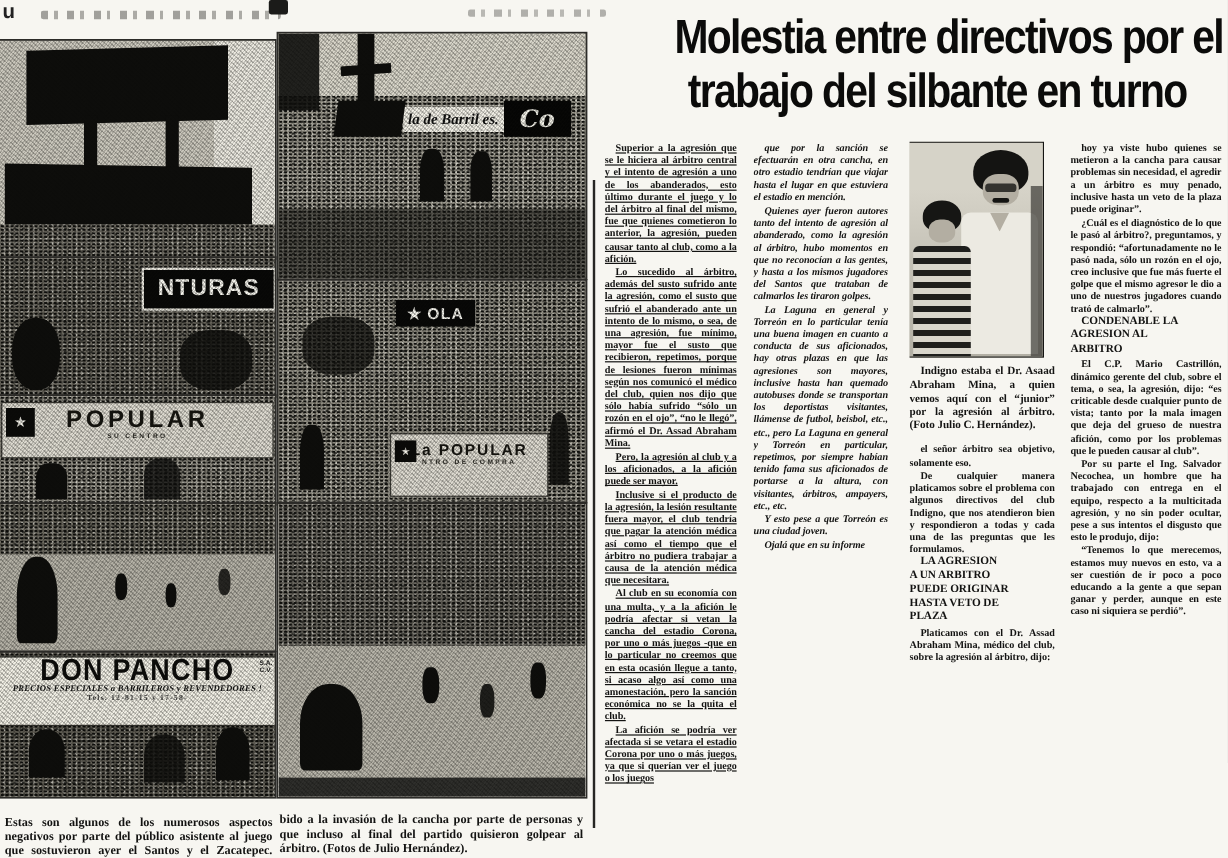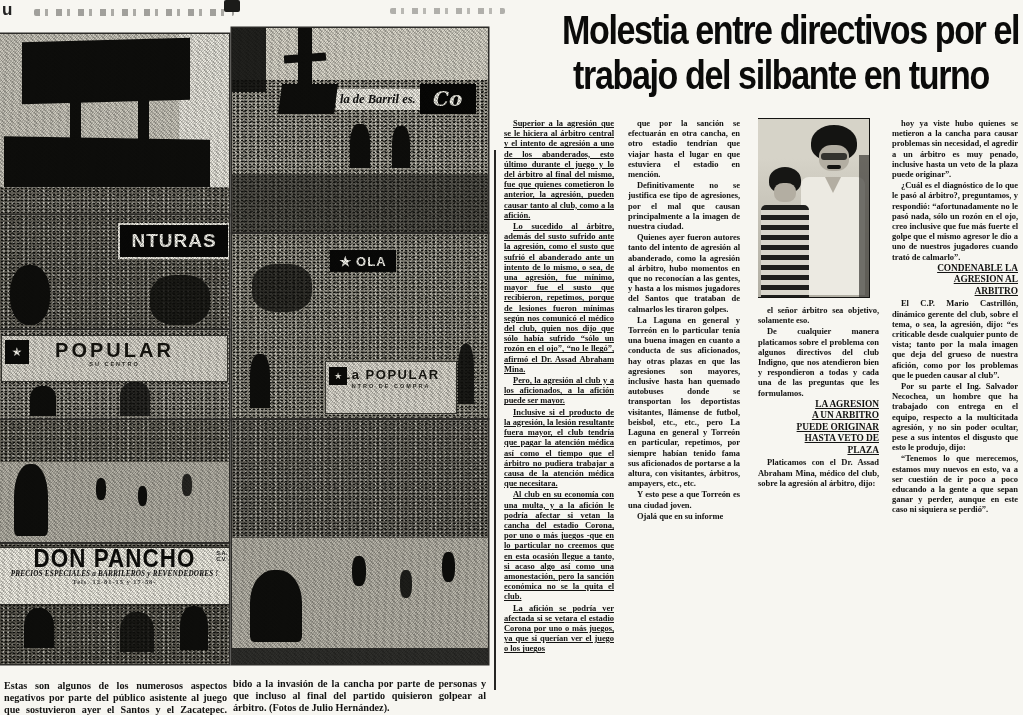--- a/index.html
+++ b/index.html
@@ -15,25 +15,25 @@
   #headline{position:absolute;left:543px;top:8px;width:476px;text-align:center;}
   #headline .hl{display:block;font-family:"Liberation Sans",sans-serif;font-weight:700;
       font-size:37px;line-height:45px;letter-spacing:-1.5px;color:#0b0b0a;
       transform:scale(.92,1.08);transform-origin:50% 50%;white-space:nowrap;}
 
   
   .col{position:absolute;top:118px;height:597px;overflow:hidden;font-size:8.5px;line-height:10.2px;
        font-weight:700;text-align:justify;letter-spacing:-.05px;}
   .col p{margin:0 0 1px 0;text-indent:9px;}
   #col1{left:504px;width:110px;text-decoration:underline;}
-  #col2{left:628px;width:112px;}
+  #col2{left:628px;width:112px;font-style:italic;}
   #col3{left:758px;width:121px;}
   #col4{left:892px;width:126px;}
-  .subhead{font-weight:700;font-size:9.4px;line-height:11.5px;text-align:right;white-space:pre-line;
-           margin:6px 0;text-indent:0;text-decoration:underline;}
+  .subhead{font-weight:700;font-size:9.4px;line-height:11.5px;text-align:left;white-space:pre-line;
+           margin:6px 0;text-indent:0;}
   .col-rule{position:absolute;left:494px;top:150px;width:2px;height:540px;background:#262623;}
 
   
   #dr-photo{position:relative;width:112px;height:178px;border:1.5px solid #141412;background:#c6c3b9;overflow:hidden;margin:0 0 7px -2px;}
   #dr-photo .sky{position:absolute;inset:0;background:linear-gradient(180deg,#d6d3c8 0 22%,#c2bfb4 60%,#b2afa4 100%);}
   .shape{position:absolute;}
   #photo-caption{font-size:9.3px;line-height:11.3px;font-weight:700;text-align:justify;margin:0 0 8px 0;}
 
   
   #collage{position:absolute;left:0;top:0;width:488px;height:668px;}
@@ -183,21 +183,20 @@
     <p>Superior a la agresión que se le hiciera al árbitro central y el intento de agresión a uno de los abanderados, esto último durante el juego y lo del árbitro al final del mismo, fue que quienes cometieron lo anterior, la agresión, pueden causar tanto al club, como a la afición.</p>
     <p>Lo sucedido al árbitro, además del susto sufrido ante la agresión, como el susto que sufrió el abanderado ante un intento de lo mismo, o sea, de una agresión, fue mínimo, mayor fue el susto que recibieron, repetimos, porque de lesiones fueron mínimas según nos comunicó el médico del club, quien nos dijo que sólo había sufrido “sólo un rozón en el ojo”, “no le llegó”, afirmó el Dr. Assad Abraham Mina.</p>
     <p>Pero, la agresión al club y a los aficionados, a la afición puede ser mayor.</p>
     <p>Inclusive si el producto de la agresión, la lesión resultante fuera mayor, el club tendría que pagar la atención médica así como el tiempo que el árbitro no pudiera trabajar a causa de la atención médica que necesitara.</p>
     <p>Al club en su economía con una multa, y a la afición le podría afectar si vetan la cancha del estadio Corona, por uno o más juegos -que en lo particular no creemos que en esta ocasión llegue a tanto, si acaso algo así como una amonestación, pero la sanción económica no se la quita el club.</p>
     <p>La afición se podría ver afectada si se vetara el estadio Corona por uno o más juegos, ya que si querían ver el juego o los juegos</p>
   </div>
 
   <div id="col2" class="col">
     <p>que por la sanción se efectuarán en otra cancha, en otro estadio tendrían que viajar hasta el lugar en que estuviera el estadio en mención.</p>
-    <p>Definitivamente no se justifica ese tipo de agresiones, por el mal que causan principalmente a la imagen de nuestra ciudad.</p>
     <p>Quienes ayer fueron autores tanto del intento de agresión al abanderado, como la agresión al árbitro, hubo momentos en que no reconocían a las gentes, y hasta a los mismos jugadores del Santos que trataban de calmarlos les tiraron golpes.</p>
     <p>La Laguna en general y Torreón en lo particular tenía una buena imagen en cuanto a conducta de sus aficionados, hay otras plazas en que las agresiones son mayores, inclusive hasta han quemado autobuses donde se transportan los deportistas visitantes, llámense de futbol, beisbol, etc., etc., pero La Laguna en general y Torreón en particular, repetimos, por siempre habían tenido fama sus aficionados de portarse a la altura, con visitantes, árbitros, ampayers, etc., etc.</p>
     <p>Y esto pese a que Torreón es una ciudad joven.</p>
     <p>Ojalá que en su informe</p>
   </div>
 
   <div id="col3" class="col">
 
     <div id="dr-photo">
       <div class="sky"></div>
@@ -205,20 +204,21 @@
       <div class="shape" style="left:62px;top:26px;width:30px;height:26px;background:#b3aea2;border-radius:42%;"></div>
       <div class="shape" style="left:64px;top:34px;width:26px;height:7px;background:#1d1d1b;opacity:.85;border-radius:3px;"></div>
       <div class="shape" style="left:70px;top:46px;width:14px;height:4px;background:#141412;border-radius:2px;"></div>
       <div class="shape" style="left:44px;top:58px;width:64px;height:118px;background:#eceae2;border-radius:8px 8px 0 0;"></div>
       <div class="shape" style="left:68px;top:58px;width:16px;height:16px;background:#b3aea2;clip-path:polygon(0 0,100% 0,50% 100%);"></div>
       <div class="shape" style="left:12px;top:48px;width:32px;height:26px;background:#161614;border-radius:50% 50% 40% 40%;"></div>
       <div class="shape" style="left:17px;top:64px;width:22px;height:19px;background:#b3aea2;border-radius:42%;"></div>
       <div class="shape" style="left:4px;top:86px;width:48px;height:92px;border-radius:5px 5px 0 0;background:repeating-linear-gradient(180deg,#1e1e1c 0 5px,#d9d6cc 5px 10px);"></div>
       <div class="shape" style="left:102px;top:36px;width:10px;height:142px;background:#3a3934;opacity:.7;"></div>
     </div>
+    <p id="photo-caption">Indigno estaba el Dr. Asaad Abraham Mina, a quien vemos aquí con el “junior” por la agresión al árbitro. (Foto Julio C. Hernández).</p>
     <p>el señor árbitro sea objetivo, solamente eso.</p>
     <p>De cualquier manera platicamos sobre el problema con algunos directivos del club Indigno, que nos atendieron bien y respondieron a todas y cada una de las preguntas que les formulamos.</p>
     <p class="subhead">LA AGRESION
 A UN ARBITRO
 PUEDE ORIGINAR
 HASTA VETO DE
 PLAZA</p>
     <p>Platicamos con el Dr. Assad Abraham Mina, médico del club, sobre la agresión al árbitro, dijo:</p>
   </div>
 

